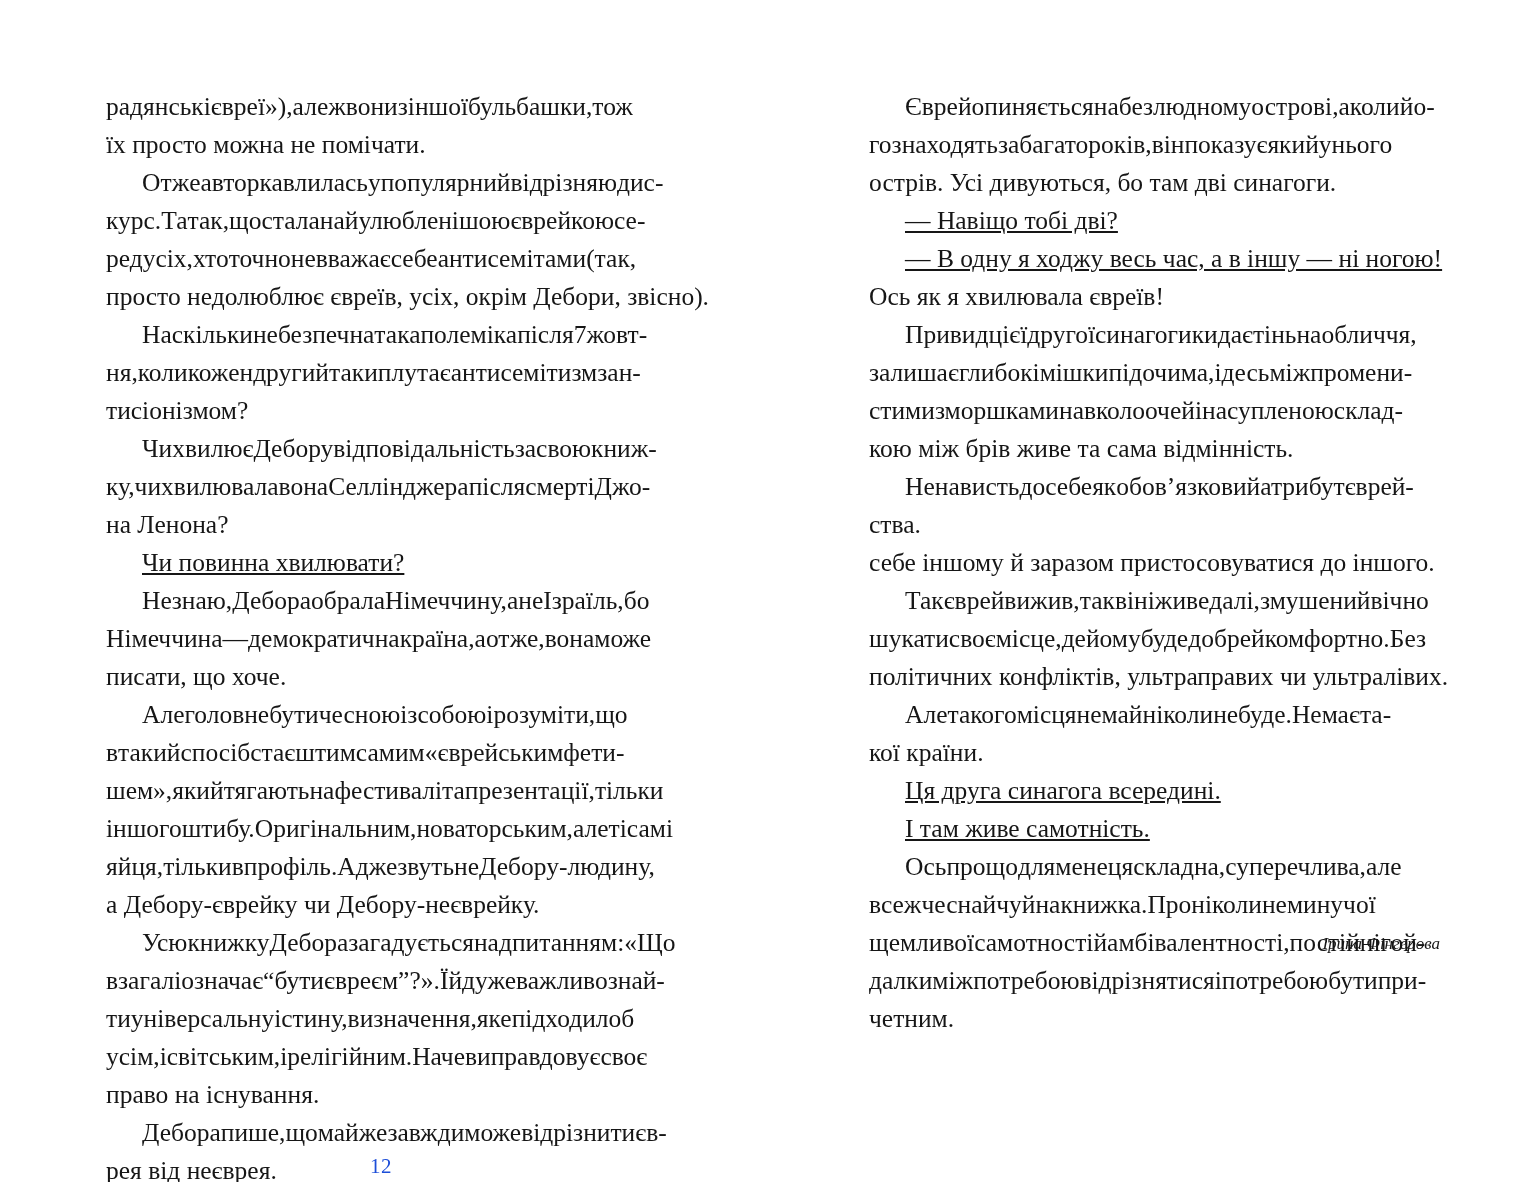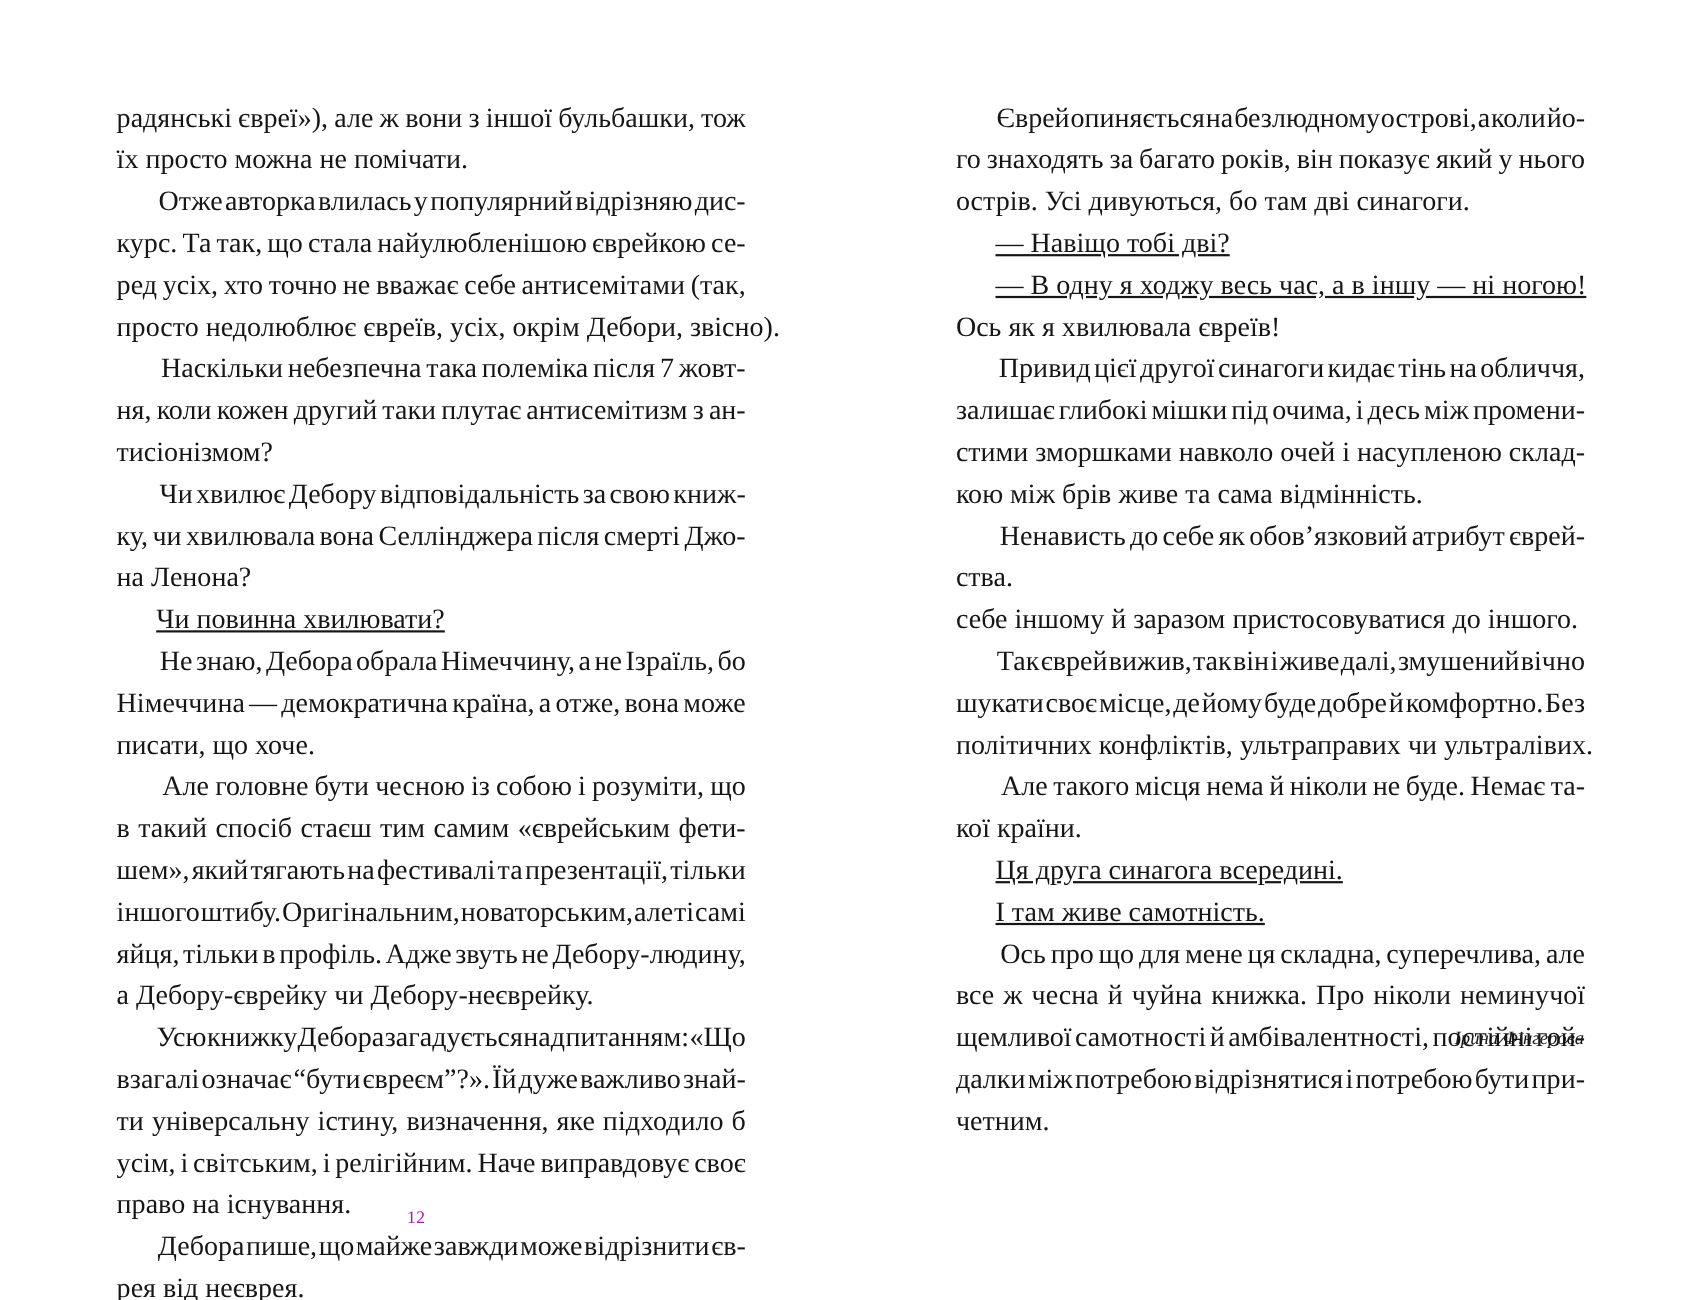--- a/index.html
+++ b/index.html
@@ -46,21 +46,20 @@
     display: flex;
     font-size: 25.5px;
     line-height: 38px;
     height: 38px;
     white-space: pre;
     color: #161616;
   }
 
   
   .line.just {
-    justify-content: space-between;
   }
   
   .line.last {
     justify-content: flex-start;
   }
   
   .line.indent {
     text-indent: 0;
     padding-left: 36px;
     text-decoration: underline;
@@ -82,24 +81,24 @@
     text-align: right;
     font-style: italic;
     font-size: 17px;
     line-height: 38px;
     color: #161616;
   }
 
   .folio {
     position: absolute;
     left: 370px;
-    top: 1098px;
-    font-size: 16px;
+    top: 1156px;
+    font-size: 21px;
     line-height: 20px;
-    color: #a21caf;
+    color: #1d4ed8;
     letter-spacing: 0.5px;
   }
 </style>
 </head>
 <body>
 
 <div class="page">
 
   <div class="columns">
 

